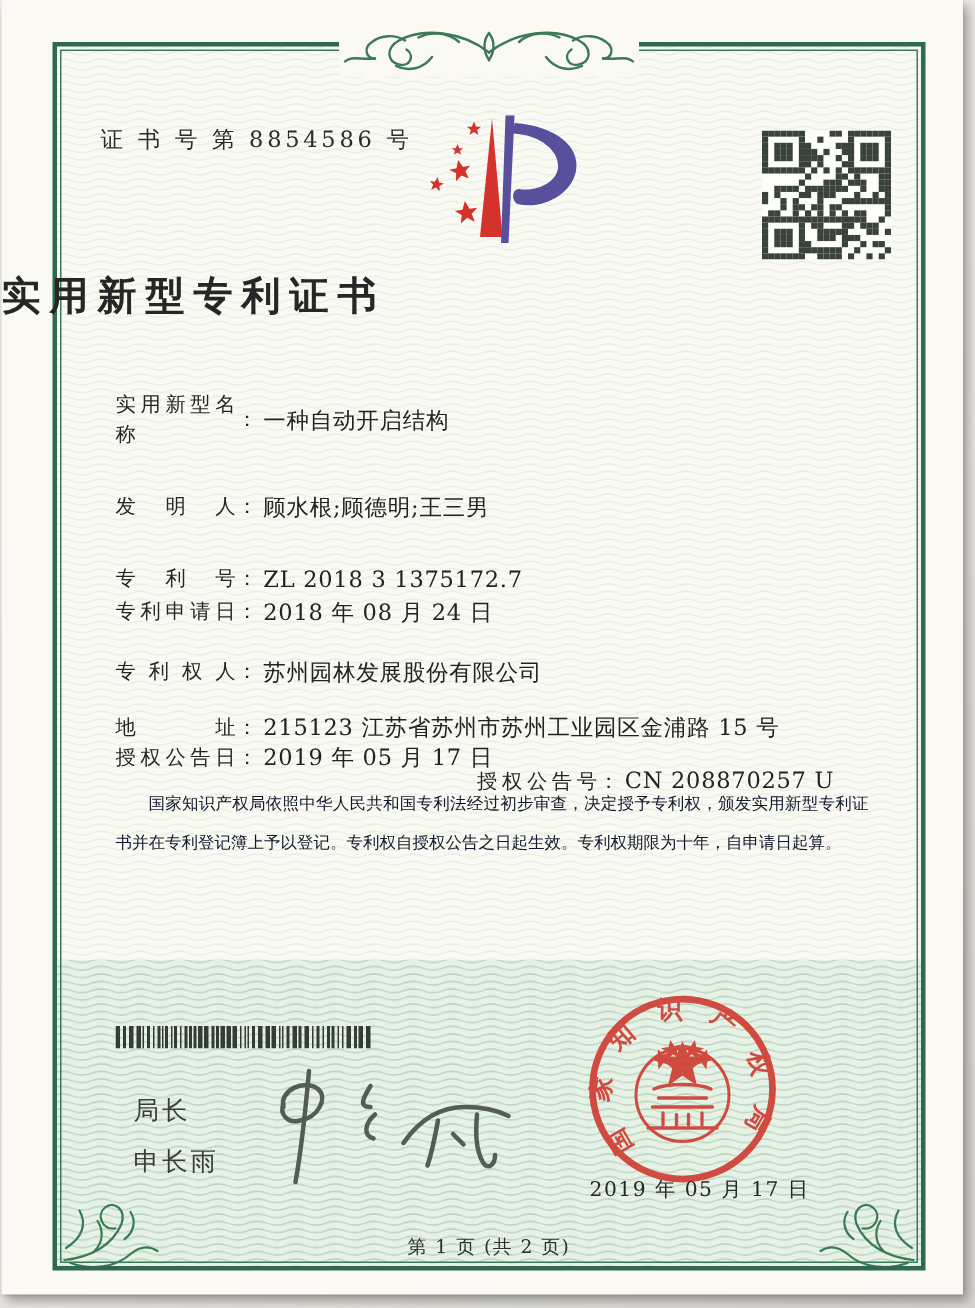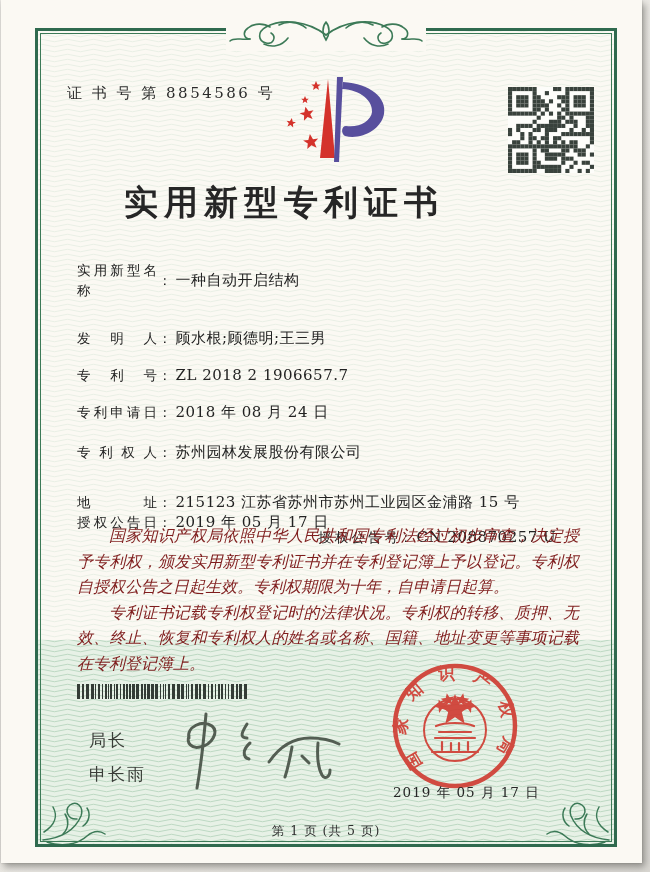--- a/index.html
+++ b/index.html
@@ -24,35 +24,35 @@
   }
   .ornament{position:absolute;pointer-events:none;}
   .cert-number{
     position:absolute;left:66px;top:84px;font-size:15px;color:#2b2b2b;
     letter-spacing:2.5px;
     text-align:right;
   }
   .logo{position:absolute;left:270px;top:76px;width:132px;height:90px;}
   .qr{position:absolute;left:507px;top:87px;width:86px;height:86px;background:#fdfdfa;}
   .title{
-    position:absolute;left:0;top:180px;width:566px;text-align:center;
-    font-size:34px;font-weight:bold;color:#262626;letter-spacing:6px;
+    position:absolute;left:0;top:180px;width:566px;text-align:left;
+    font-size:26px;font-weight:bold;color:#262626;letter-spacing:6px;
   }
   .fields{position:absolute;left:76px;top:254px;width:505px;color:#222;}
   .frow{display:flex;align-items:center;line-height:20px;position:relative;}
   .flabel{
     display:inline-block;width:80px;font-size:13.5px;color:#252525;
     text-align:justify;text-align-last:justify;flex:0 0 80px;
   }
   .fcolon{font-size:13.5px;margin:0 4px 0 1px;}
   .fvalue{font-size:15px;letter-spacing:.5px;white-space:nowrap;}
   .pair2{position:absolute;left:241px;top:15px;display:flex;align-items:baseline;}
   .paras{
-    position:absolute;left:76px;top:523px;width:502px;font-size:16px;
-    line-height:25.5px;color:#7f1d1d;text-align:justify;font-style:italic;
+    position:absolute;left:76px;top:523px;width:502px;font-size:11px;
+    line-height:25.5px;color:#0f172a;text-align:justify;
   }
   .paras p{margin:0;text-indent:2em;}
   .barcode{position:absolute;left:76px;top:684px;width:172px;height:15px;}
   .signer{position:absolute;left:88px;top:724px;
     font-family:"Liberation Sans","DejaVu Sans",sans-serif;
     font-size:17px;color:#3a3d38;font-weight:500;letter-spacing:2px;line-height:34px;}
   .signature{position:absolute;left:158px;top:698px;width:200px;height:100px;}
   .seal{position:absolute;left:378px;top:650px;width:152px;height:152px;}
   .seal-date{
     position:absolute;left:392px;top:784px;font-size:13.5px;color:#262626;
@@ -391,55 +391,54 @@
     <div class="frow" style="margin-top:6px">
       <span class="flabel">实用新型名称</span>
         <span class="fcolon">：</span>
       <span class="fvalue">一种自动开启结构</span>
     </div>
     <div class="frow" style="margin-top:28px">
       <span class="flabel">发明人</span>
         <span class="fcolon">：</span>
       <span class="fvalue">顾水根;顾德明;王三男</span>
     </div>
-    <div class="frow" style="margin-top:17px">
+    <div class="frow" style="margin-top:28px">
       <span class="flabel">专利号</span>
         <span class="fcolon">：</span>
-      <span class="fvalue">ZL 2018 2 1906657.7</span>
-    </div>
-    <div class="frow" style="margin-top:17px">
+      <span class="fvalue">ZL 2018 3 1375172.7</span>
+    </div>
+    <div class="frow" style="margin-top:2px">
       <span class="flabel">专利申请日</span>
         <span class="fcolon">：</span>
       <span class="fvalue">2018 年 08 月 24 日</span>
     </div>
     <div class="frow" style="margin-top:20px">
       <span class="flabel">专利权人</span>
         <span class="fcolon">：</span>
       <span class="fvalue">苏州园林发展股份有限公司</span>
     </div>
-    <div class="frow" style="margin-top:30px">
+    <div class="frow" style="margin-top:17px">
       <span class="flabel">地址</span>
         <span class="fcolon">：</span>
       <span class="fvalue">215123 江苏省苏州市苏州工业园区金浦路 15 号</span>
     </div>
     <div class="frow" style="margin-top:0">
       <span class="flabel">授权公告日</span>
         <span class="fcolon">：</span>
       <span class="fvalue">2019 年 05 月 17 日</span>
       <span class="pair2">
         <span class="flabel">授权公告号</span>
           <span class="fcolon">：</span>
         <span class="fvalue">CN 208870257 U</span>
       </span>
     </div>
   </div>
 
   <div class="paras">
     <p>国家知识产权局依照中华人民共和国专利法经过初步审查，决定授予专利权，颁发实用新型专利证书并在专利登记簿上予以登记。专利权自授权公告之日起生效。专利权期限为十年，自申请日起算。</p>
-    <p>专利证书记载专利权登记时的法律状况。专利权的转移、质押、无效、终止、恢复和专利权人的姓名或名称、国籍、地址变更等事项记载在专利登记簿上。</p>
   </div>
 
   <svg class="barcode" id="barcode-svg" viewBox="0 0 172 15" preserveAspectRatio="none">
       <rect x="0" y="0" width="3" height="15" fill="#343c36"></rect>
       <rect x="5" y="0" width="2" height="15" fill="#343c36"></rect>
       <rect x="9" y="0" width="3" height="15" fill="#343c36"></rect>
       <rect x="14" y="0" width="3" height="15" fill="#343c36"></rect>
       <rect x="18" y="0" width="1" height="15" fill="#343c36"></rect>
       <rect x="21" y="0" width="2" height="15" fill="#343c36"></rect>
       <rect x="25" y="0" width="1" height="15" fill="#343c36"></rect>
@@ -526,15 +525,15 @@
           <path d="M-16,6 H16"></path>
           <path d="M-20,12 H20"></path>
           <path d="M-13,16 V24 M13,16 V24 M-4,17 V24 M4,17 V24"></path>
           <path d="M-23,26 H23"></path>
         </g>
       </g>
     </g>
   </svg>
   <div class="seal-date">2019 年 05 月 17 日</div>
 
-  <div class="footer">第 1 页 (共 5 页)</div>
+  <div class="footer">第 1 页 (共 2 页)</div>
 
 </div>
 
 </body></html>

